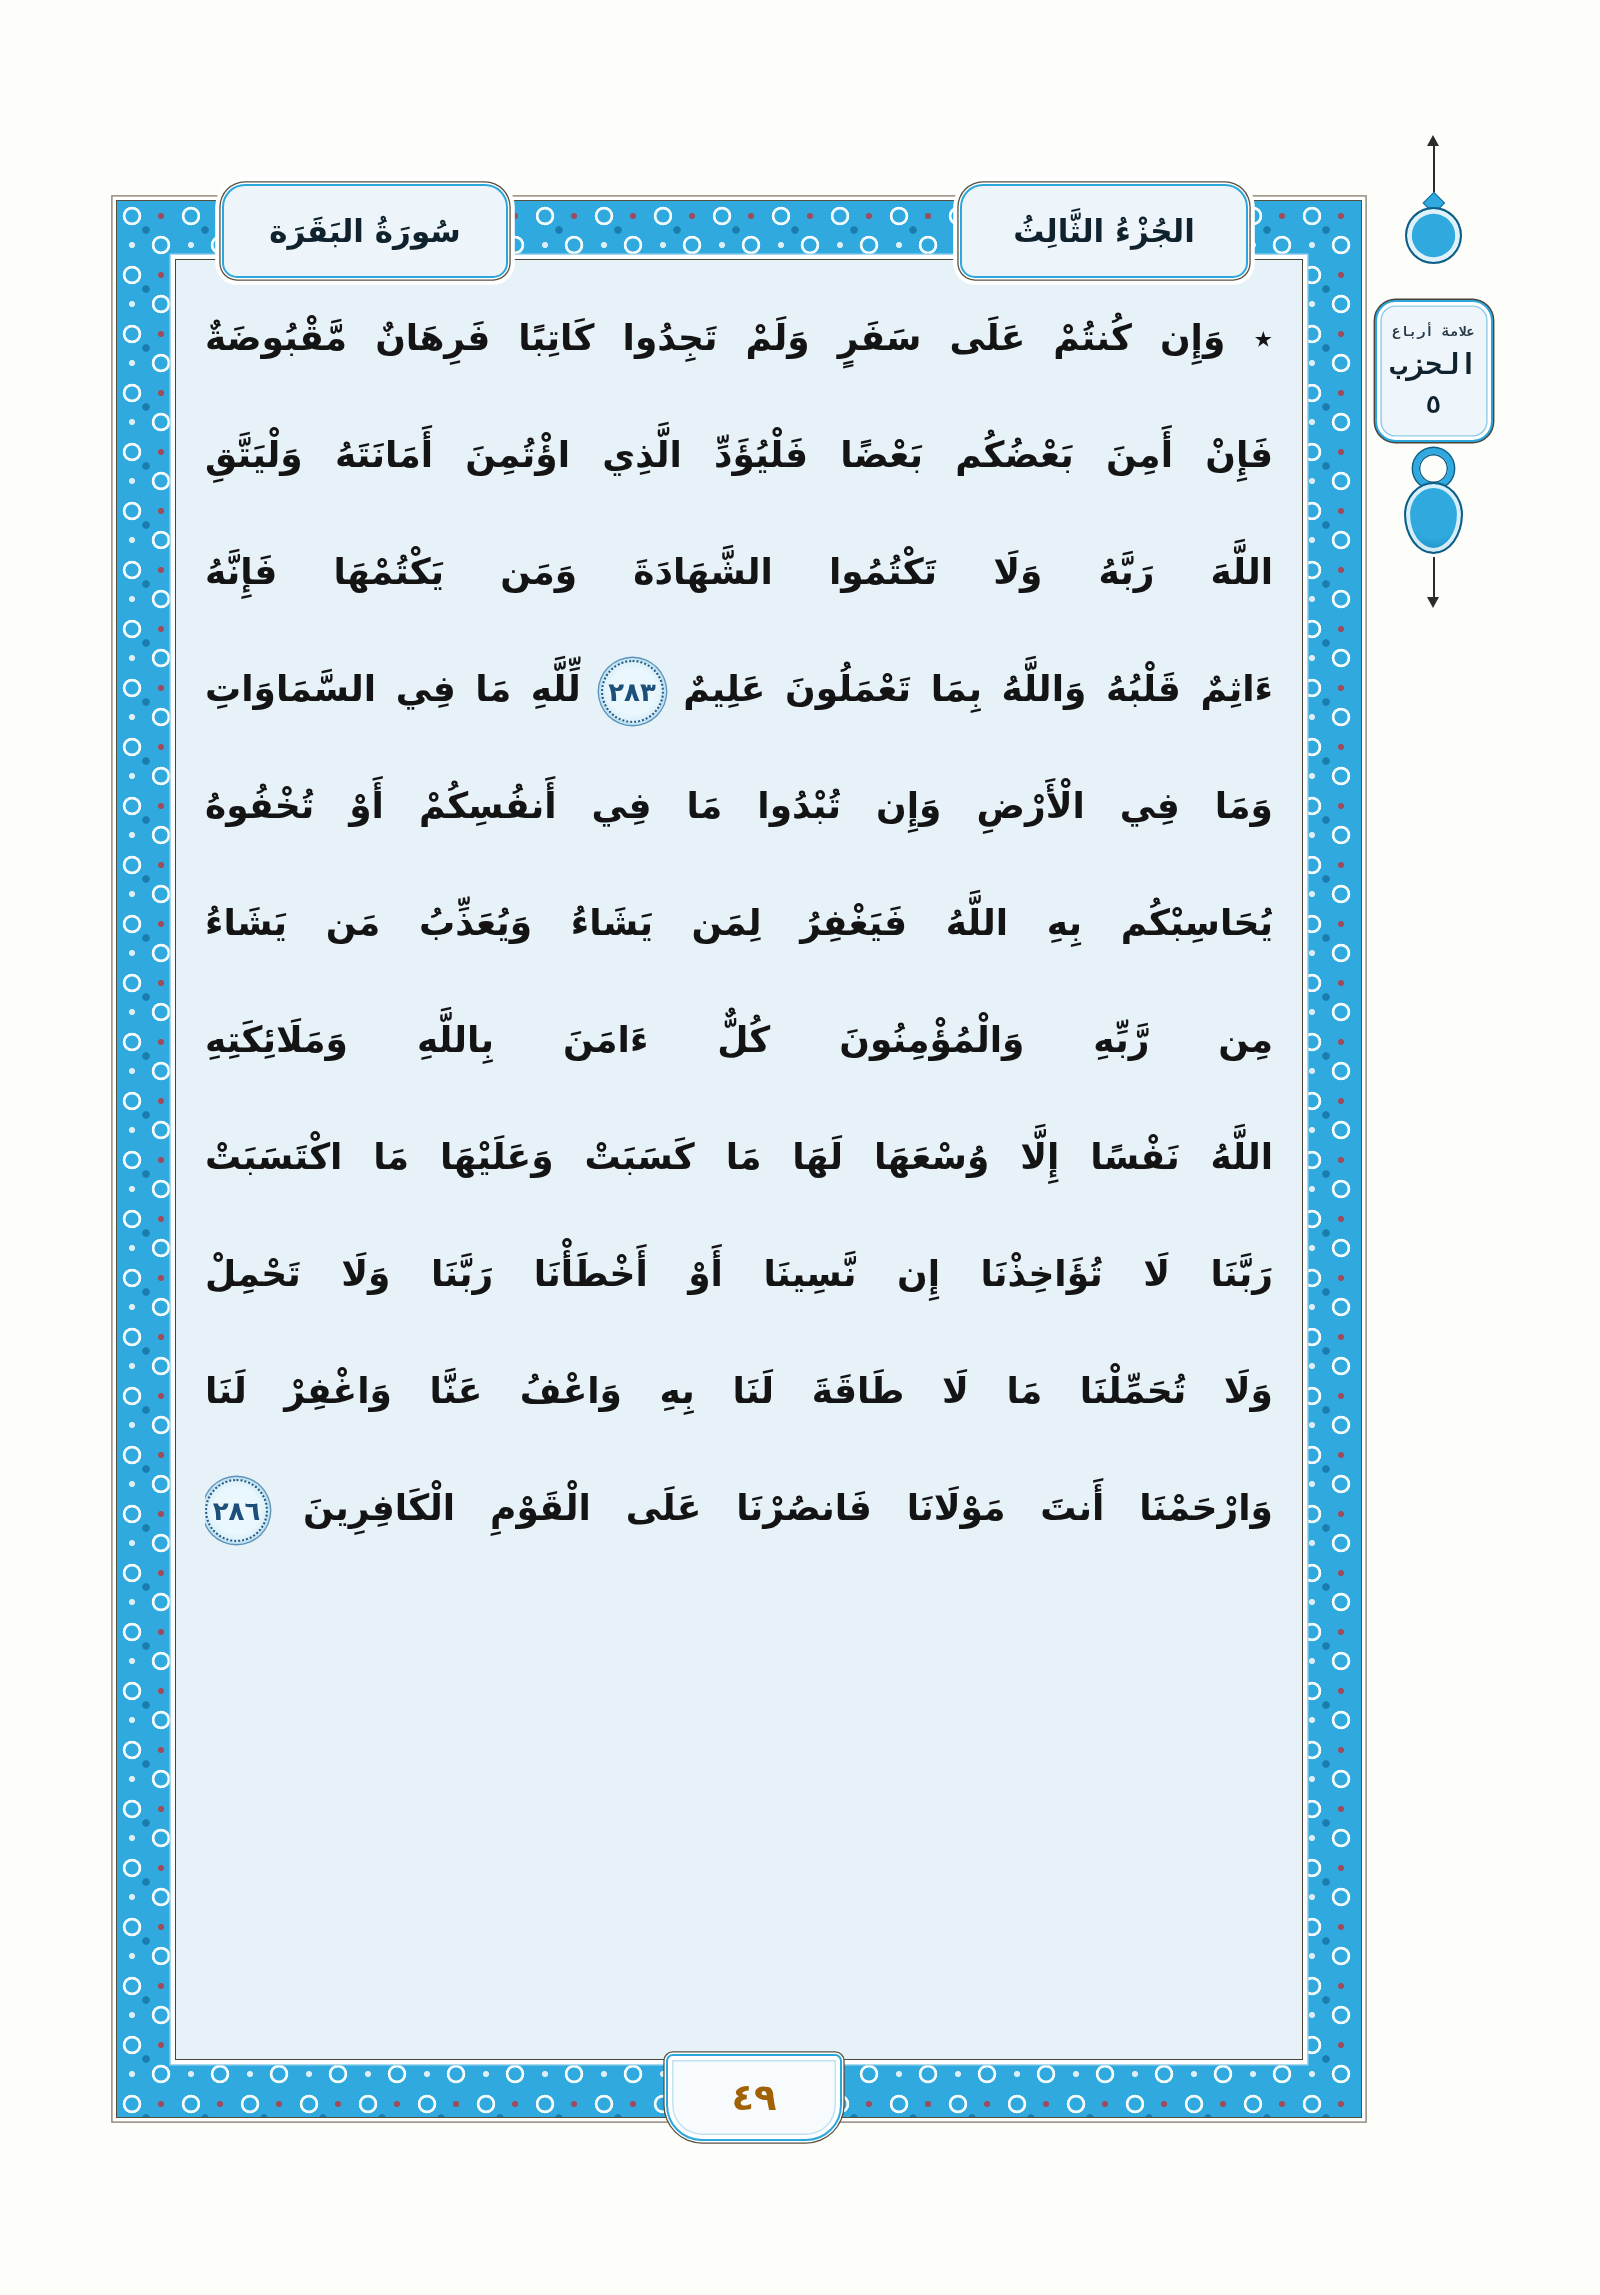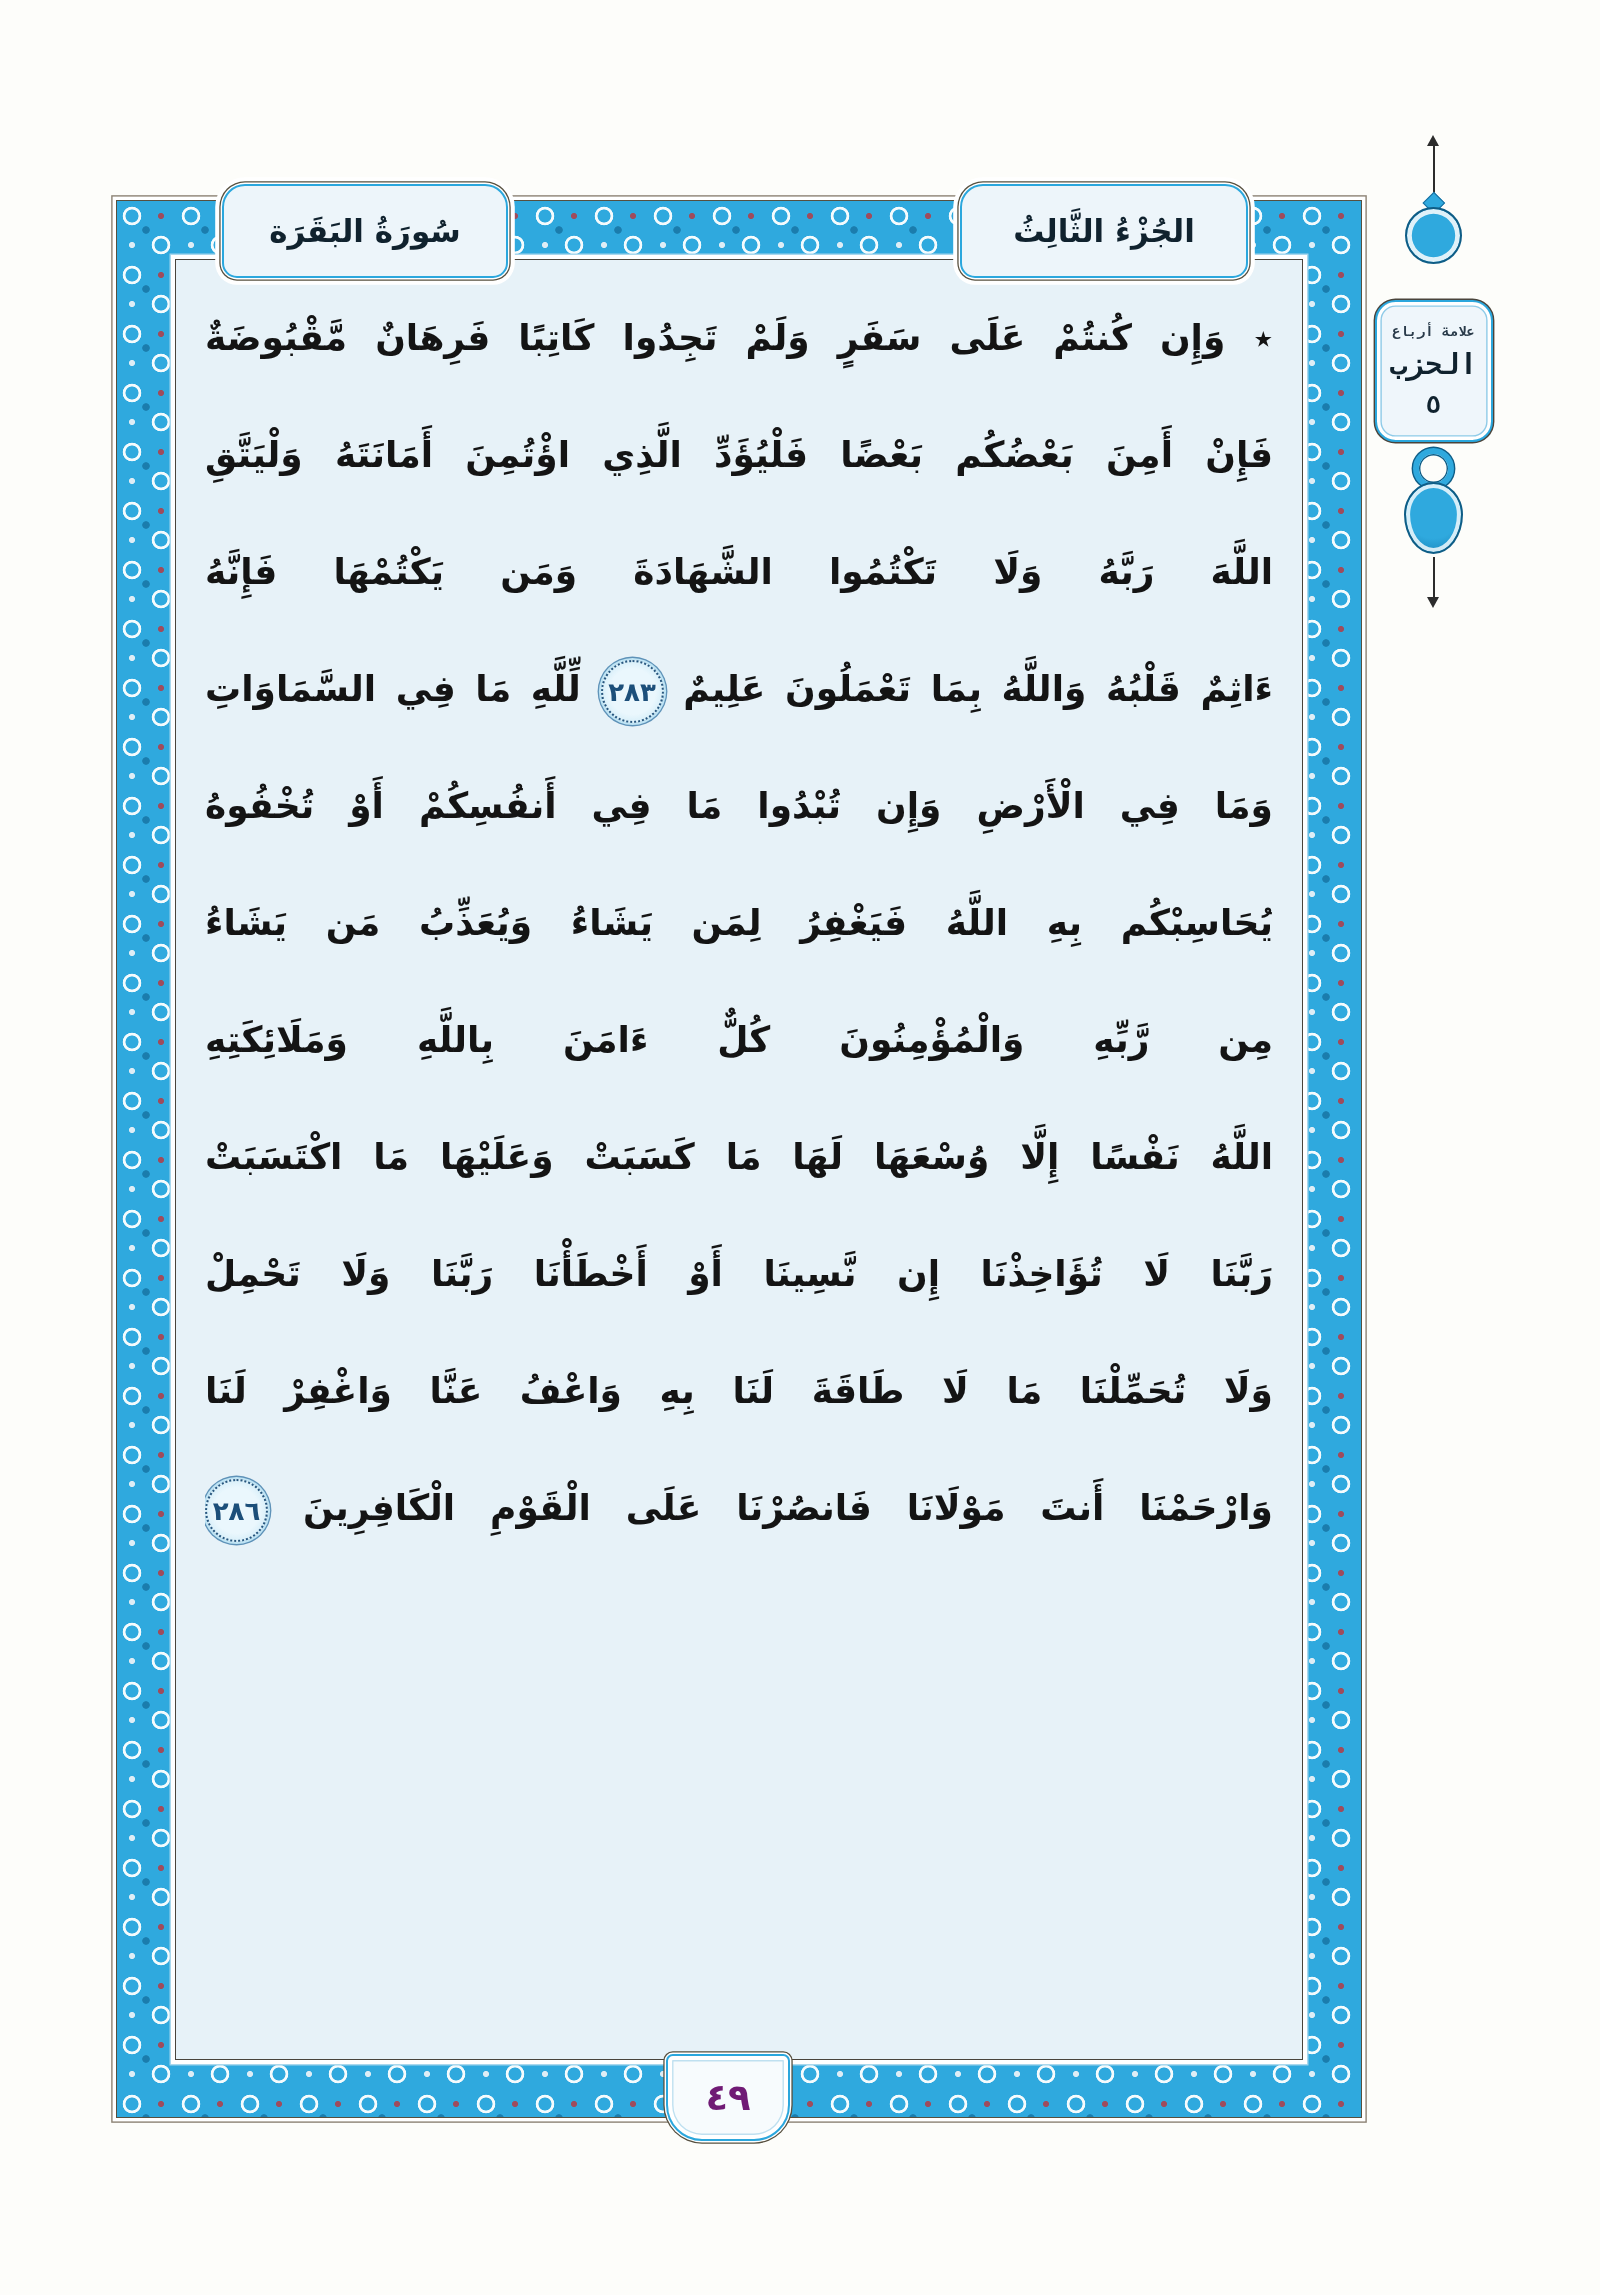--- a/index.html
+++ b/index.html
@@ -188,33 +188,33 @@
     border-left: 6.2px solid transparent;
     border-right: 6.2px solid transparent;
     border-top: 11px solid #2C2C2C;
   }
 
   
   .page-tab {
     position: absolute;
     left: 666px;
     top: 2054px;
-    width: 124px;
+    width: 176px;
     height: 87px;
     box-sizing: border-box;
     background: #F7FBFD;
     border: 2.1px solid #2BA7DD;
     border-radius: 6.8px 6.8px 36px 36px;
     box-shadow: 0 0 0 1.4px #FFFFFF, 0 0 0 2.7px #57503F, inset 0 0 0 4.1px #FFFFFF, inset 0 0 0 5.5px #BFE0F0;
     display: flex;
     align-items: center;
     justify-content: center;
     font-size: 37px;
     font-weight: bold;
-    color: #701a75;
+    color: #a16207;
     z-index: 4;
   }
 </style>
 </head>
 <body>
 
 <div class="frame"></div>
 
 <div class="panel"></div>
 

